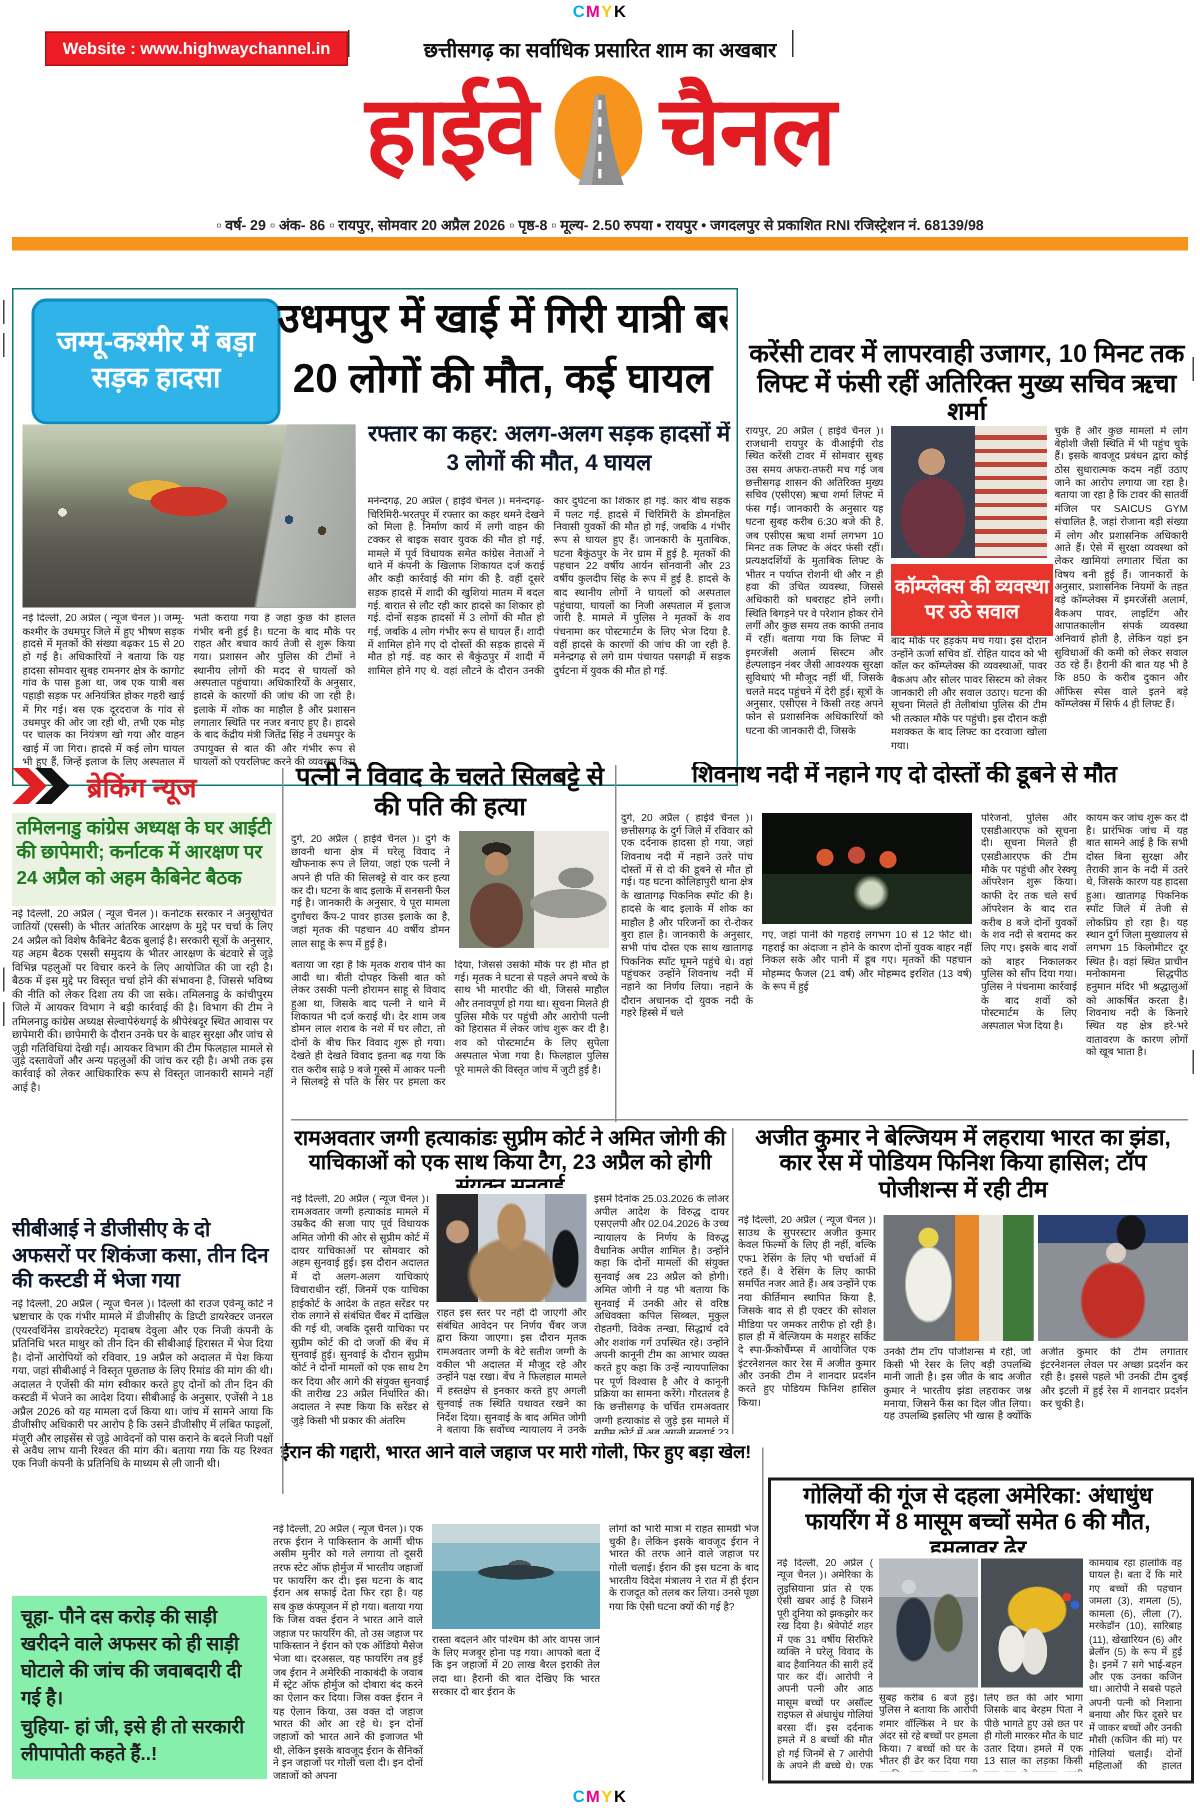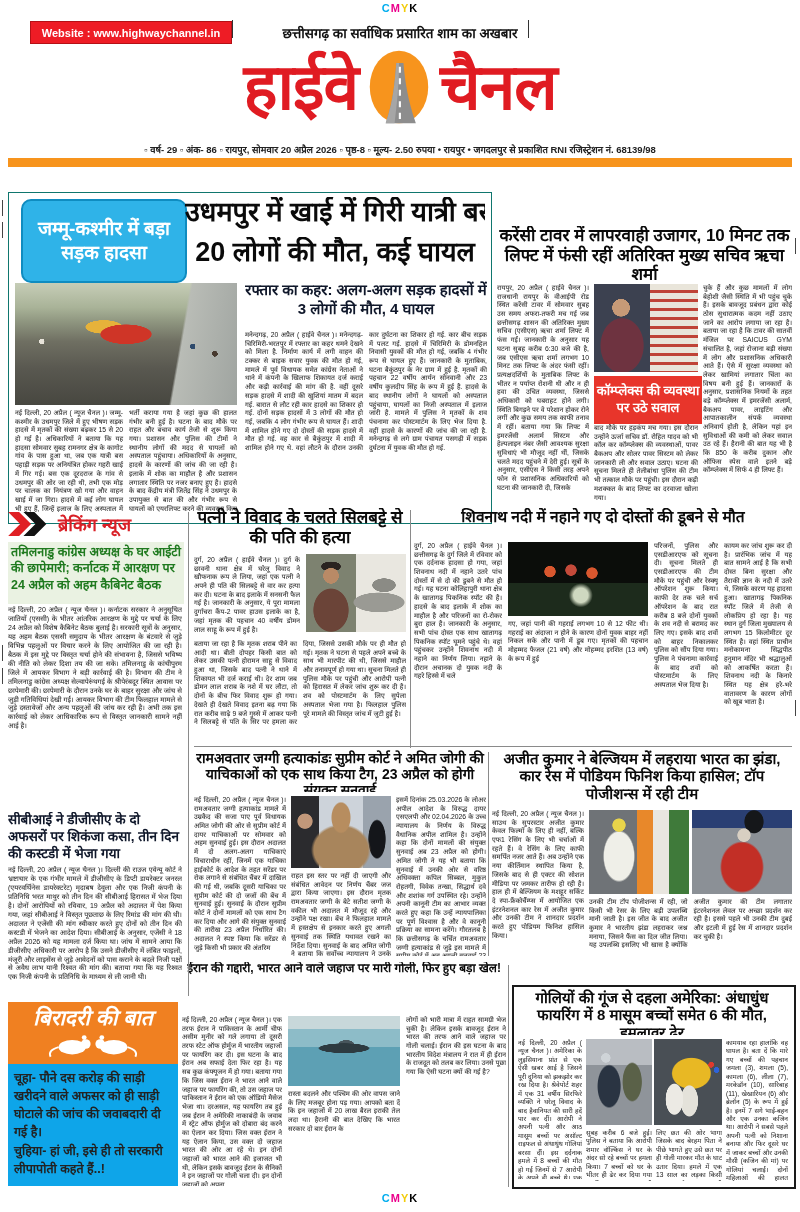--- a/index.html
+++ b/index.html
@@ -27,21 +27,21 @@
   .redbox{position:absolute;background:#e8352b;color:#fff;font-weight:800;text-align:center;
       display:flex;align-items:center;justify-content:center;line-height:1.3;}
   .vline{position:absolute;width:1px;background:#8a8a8a;}
   .hline{position:absolute;height:1px;background:#8a8a8a;}
   .bn-head{display:flex;align-items:center;gap:6px;}
   .bn-title{font-size:18px;font-weight:800;color:#d92027;}
   .green-hl{position:absolute;font-size:12.5px;font-weight:800;color:#1f7a1f;background:#eaf2e2;text-align:left;line-height:1.3;overflow:hidden;padding:2px 3px;}
   .sub-hl{position:absolute;font-weight:800;color:#0f172a;text-align:left;overflow:hidden;line-height:1.25;}
   .biradari-banner{position:absolute;background:#f08021;display:flex;flex-direction:column;align-items:center;justify-content:center;}
   .biradari-title{color:#fff;font-size:21px;font-weight:800;font-style:italic;line-height:1;}
-  .biradari-box{position:absolute;background:#0ea5e9;color:#222;font-size:12.5px;font-weight:700;line-height:1.45;padding:5px 6px;overflow:hidden;}
+  .biradari-box{position:absolute;background:#86efac;color:#222;font-size:12.5px;font-weight:700;line-height:1.45;padding:5px 6px;overflow:hidden;}
 </style>
 </head>
 <body>
 
 <div id="page">
 
   <div class="cmyk" style="top:2px;">
     <span class="ck-c">C</span><span class="ck-m">M</span><span class="ck-y">Y</span><span class="ck-k">K</span>
   </div>
   <div class="website-box">
@@ -168,35 +168,20 @@
     <div class="photo" style="left:200px;top:60px;width:100px;height:84px;background:
         radial-gradient(circle 7px at 52% 30%, #d8cfc2 90%, rgba(0,0,0,0)),
         radial-gradient(ellipse 10px 12px at 62% 14%, #15171a 92%, rgba(0,0,0,0)),
         radial-gradient(ellipse 22px 26px at 50% 68%, #c22f26 92%, rgba(0,0,0,0)),
         linear-gradient(180deg, #2a3f73 0 22%, rgba(0,0,0,0) 22%),
         linear-gradient(180deg, #8b9096 0 100%);"></div>
     <div class="bt" style="left:97px;top:148px;width:203px;height:80px;column-count:2;column-gap:6px;">उनकी टीम टॉप पोजीशन्स में रही, जो किसी भी रेसर के लिए बड़ी उपलब्धि मानी जाती है। इस जीत के बाद अजीत कुमार ने भारतीय झंडा लहराकर जश्न मनाया, जिसने फैंस का दिल जीत लिया। यह उपलब्धि इसलिए भी खास है क्योंकि अजीत कुमार की टीम लगातार इंटरनेशनल लेवल पर अच्छा प्रदर्शन कर रही है। इससे पहले भी उनकी टीम दुबई और इटली में हुई रेस में शानदार प्रदर्शन कर चुकी है।</div>
   </div>
 
   <div class="abs" style="left:8px;top:1002px;width:170px;height:186px;">
-    <div class="biradari-banner" style="left:0;top:0;width:170px;height:62px;">
-      <span class="biradari-title">बिरादरी की बात</span>
-      <svg width="110" height="32" viewBox="0 0 120 40">
-        <g fill="#ffffff">
-          <ellipse cx="34" cy="24" rx="17" ry="9"></ellipse>
-          <circle cx="51" cy="20" r="6"></circle>
-          <circle cx="49" cy="12" r="3"></circle>
-          <ellipse cx="86" cy="24" rx="17" ry="9"></ellipse>
-          <circle cx="69" cy="20" r="6"></circle>
-          <circle cx="71" cy="12" r="3"></circle>
-        </g>
-        <path d="M17 24 Q3 28 7 36" stroke="#ffffff" stroke-width="2.4" fill="none"></path>
-        <path d="M103 24 Q117 28 113 36" stroke="#ffffff" stroke-width="2.4" fill="none"></path>
-      </svg>
-    </div>
     <div class="biradari-box" style="left:0;top:62px;width:158px;height:112px;">
       <div>चूहा- पौने दस करोड़ की साड़ी खरीदने वाले अफसर को ही साड़ी घोटाले की जांच की जवाबदारी दी गई है।</div>
       <div>चुहिया- हां जी, इसे ही तो सरकारी लीपापोती कहते हैं..!</div>
     </div>
   </div>
 
   <div class="abs" style="left:182px;top:962px;width:324px;height:226px;">
     <div class="hl" style="left:0;top:0;width:324px;height:50px;font-size:12px;">ईरान की गद्दारी, भारत आने वाले जहाज पर मारी गोली, फिर हुए बड़ा खेल!</div>
     <div class="bt" style="left:0;top:54px;width:100px;height:170px;">नई दिल्ली, 20 अप्रैल ( न्यूज चैनल )। एक तरफ ईरान ने पाकिस्तान के आर्मी चीफ असीम मुनीर को गले लगाया तो दूसरी तरफ स्टेट ऑफ होर्मुज में भारतीय जहाजों पर फायरिंग कर दी। इस घटना के बाद ईरान अब सफाई देता फिर रहा है। यह सब कुछ कंफ्यूजन में हो गया। बताया गया कि जिस वक्त ईरान ने भारत आने वाले जहाज पर फायरिंग की, तो उस जहाज पर पाकिस्तान ने ईरान को एक ऑडियो मैसेज भेजा था। दरअसल, यह फायरिंग तब हुई जब ईरान ने अमेरिकी नाकाबंदी के जवाब में स्ट्रेट ऑफ होर्मुज को दोबारा बंद करने का ऐलान कर दिया। जिस वक्त ईरान ने यह ऐलान किया, उस वक्त दो जहाज भारत की ओर आ रहे थे। इन दोनों जहाजों को भारत आने की इजाजत भी थी, लेकिन इसके बावजूद ईरान के सैनिकों ने इन जहाजों पर गोली चला दी। इन दोनों जहाजों को अपना</div>
     <div class="photo" style="left:106px;top:54px;width:112px;height:70px;background:

